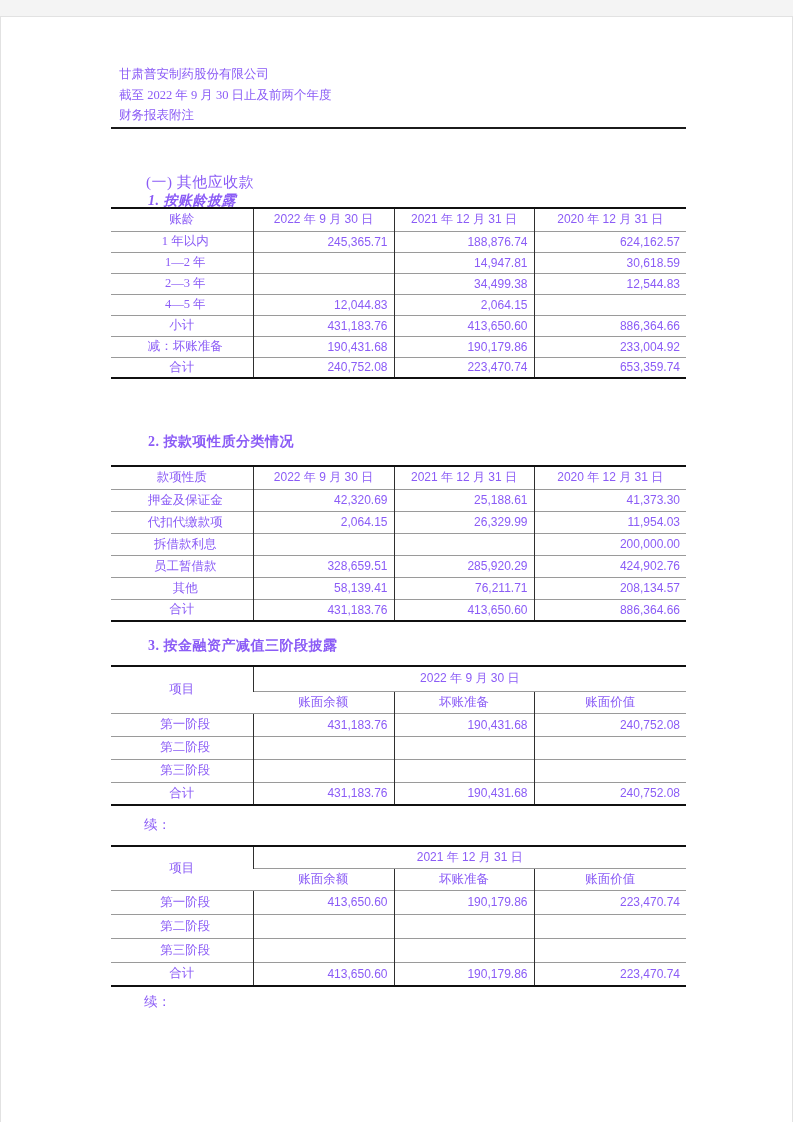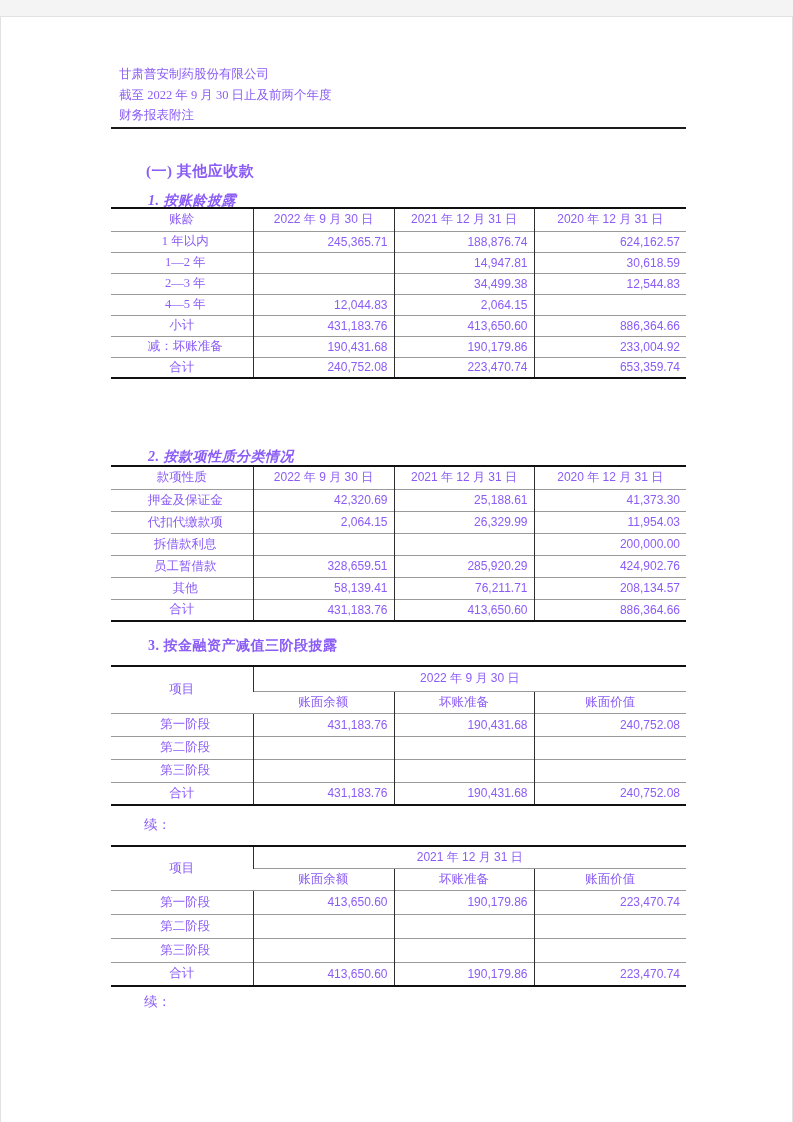--- a/index.html
+++ b/index.html
@@ -17,29 +17,29 @@
   .doc-header {
     position: absolute; left: 118px; top: 47px;
     font-size: 12.5px; line-height: 20.5px;
   }
   .header-rule {
     position: absolute; left: 110px; top: 110px;
     width: 575px; height: 0;
     border-top: 2px solid #1b1b1b;
   }
   .sec-title {
-    position: absolute; left: 145px; top: 145px;
-    font-size: 15px; font-weight: bold; letter-spacing: .5px;
+    position: absolute; left: 145px; top: 156px;
+    font-size: 15px; font-weight: normal; letter-spacing: .5px;
   }
   .sub-title {
     position: absolute; left: 147px;
     font-size: 14px; font-weight: bold; letter-spacing: .5px;
   }
   .sub1 { top: 175px; font-style: italic; }
-  .sub2 { top: 431px; font-style: italic; }
+  .sub2 { top: 416px; }
   .sub3 { top: 620px; }
   .cont {
     position: absolute; left: 143px;
     font-size: 13.5px;
   }
   .cont1 { top: 799px; }
   .cont2 { top: 976px; }
   table.t {
     position: absolute; left: 110px; width: 575px;
     border-collapse: collapse; table-layout: fixed;

